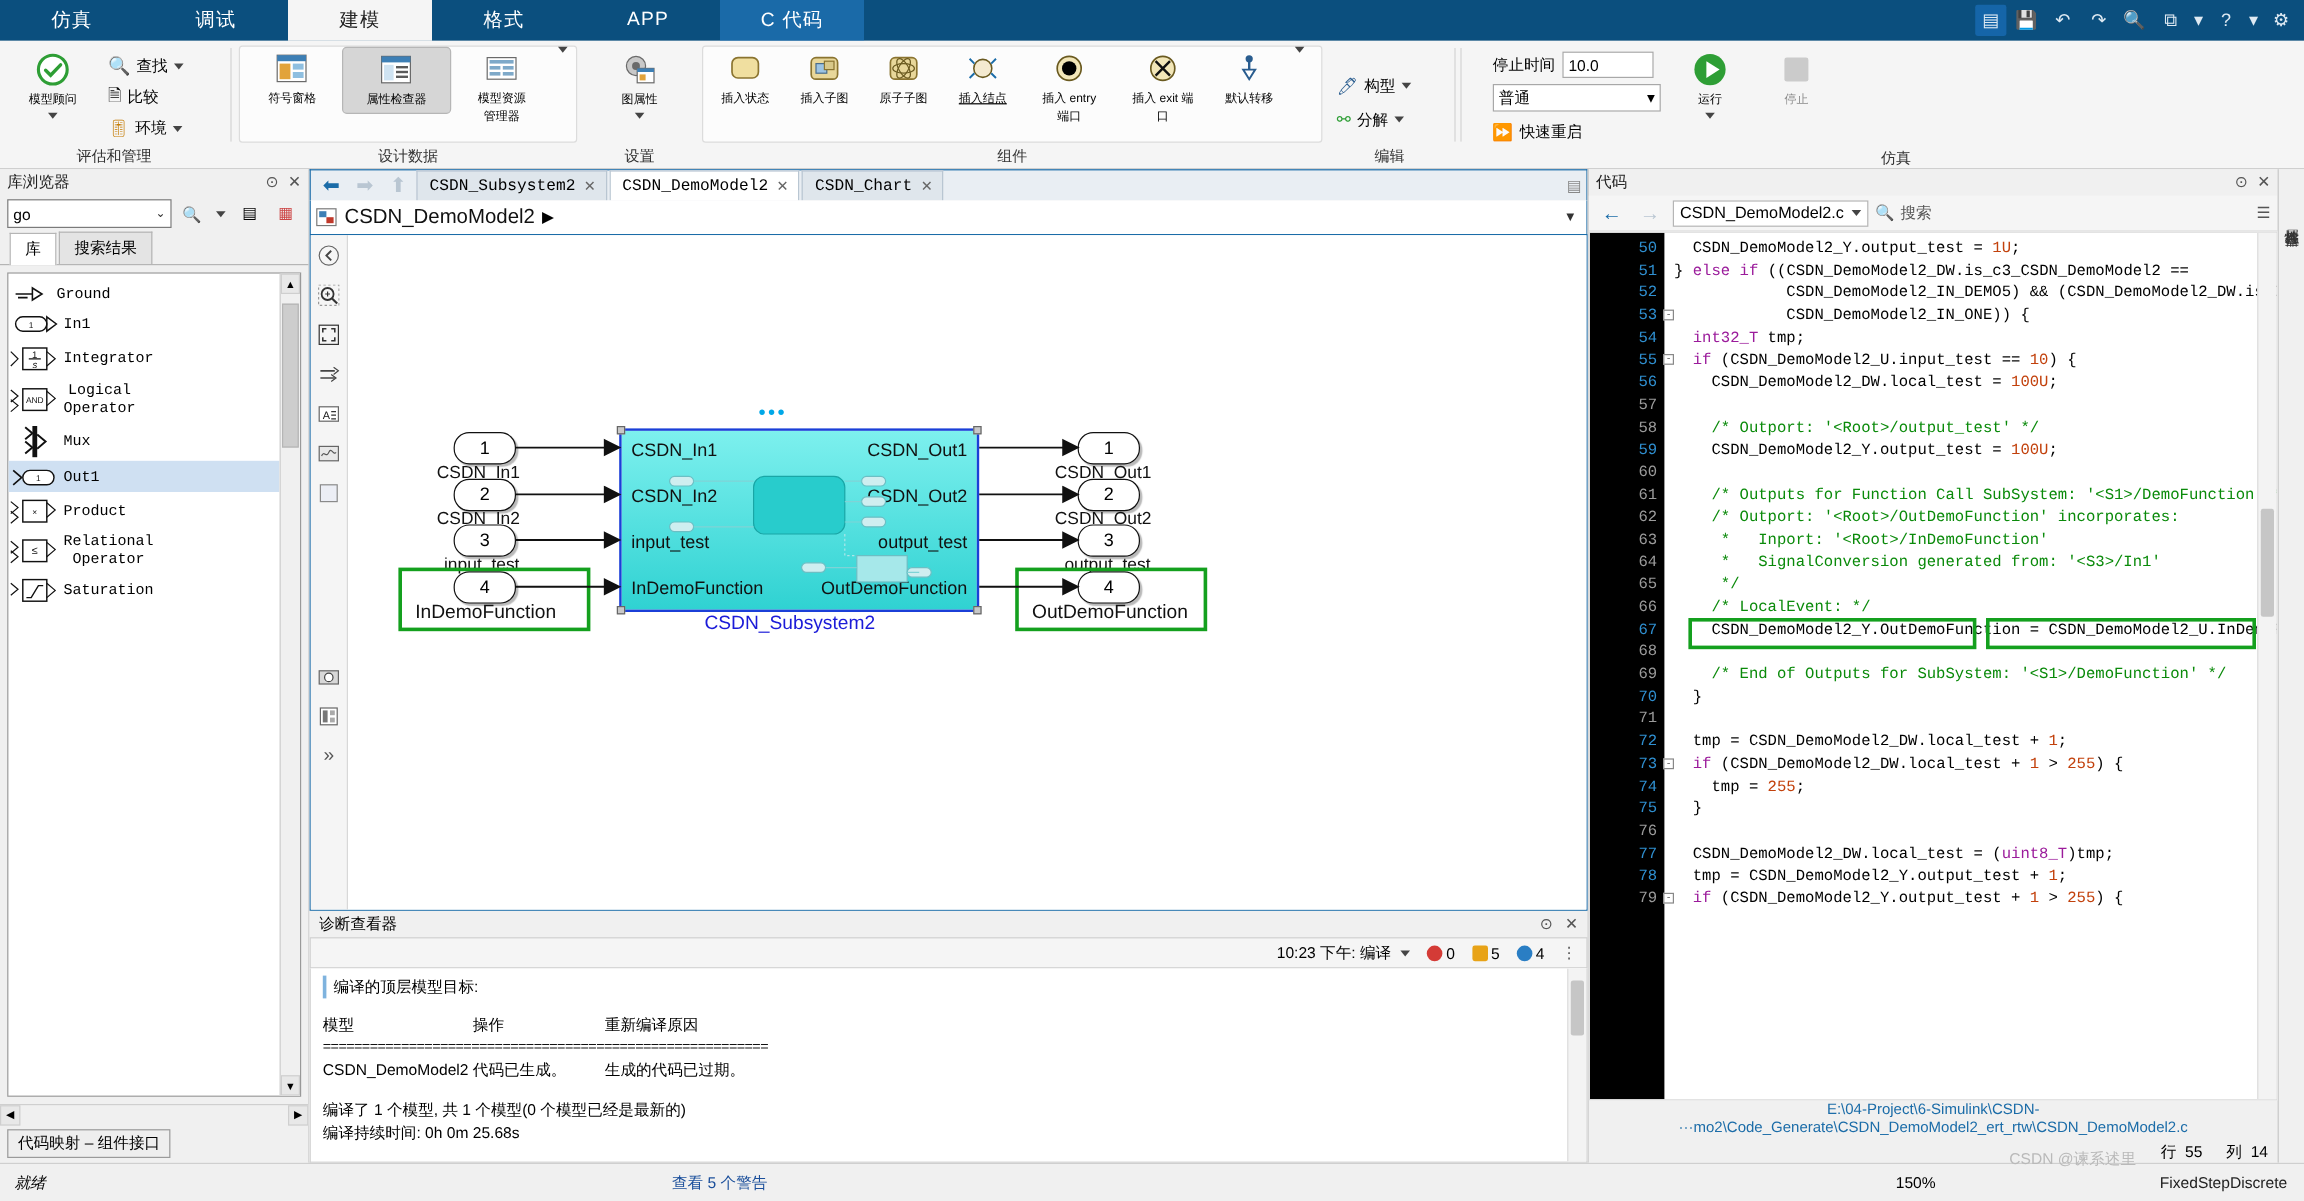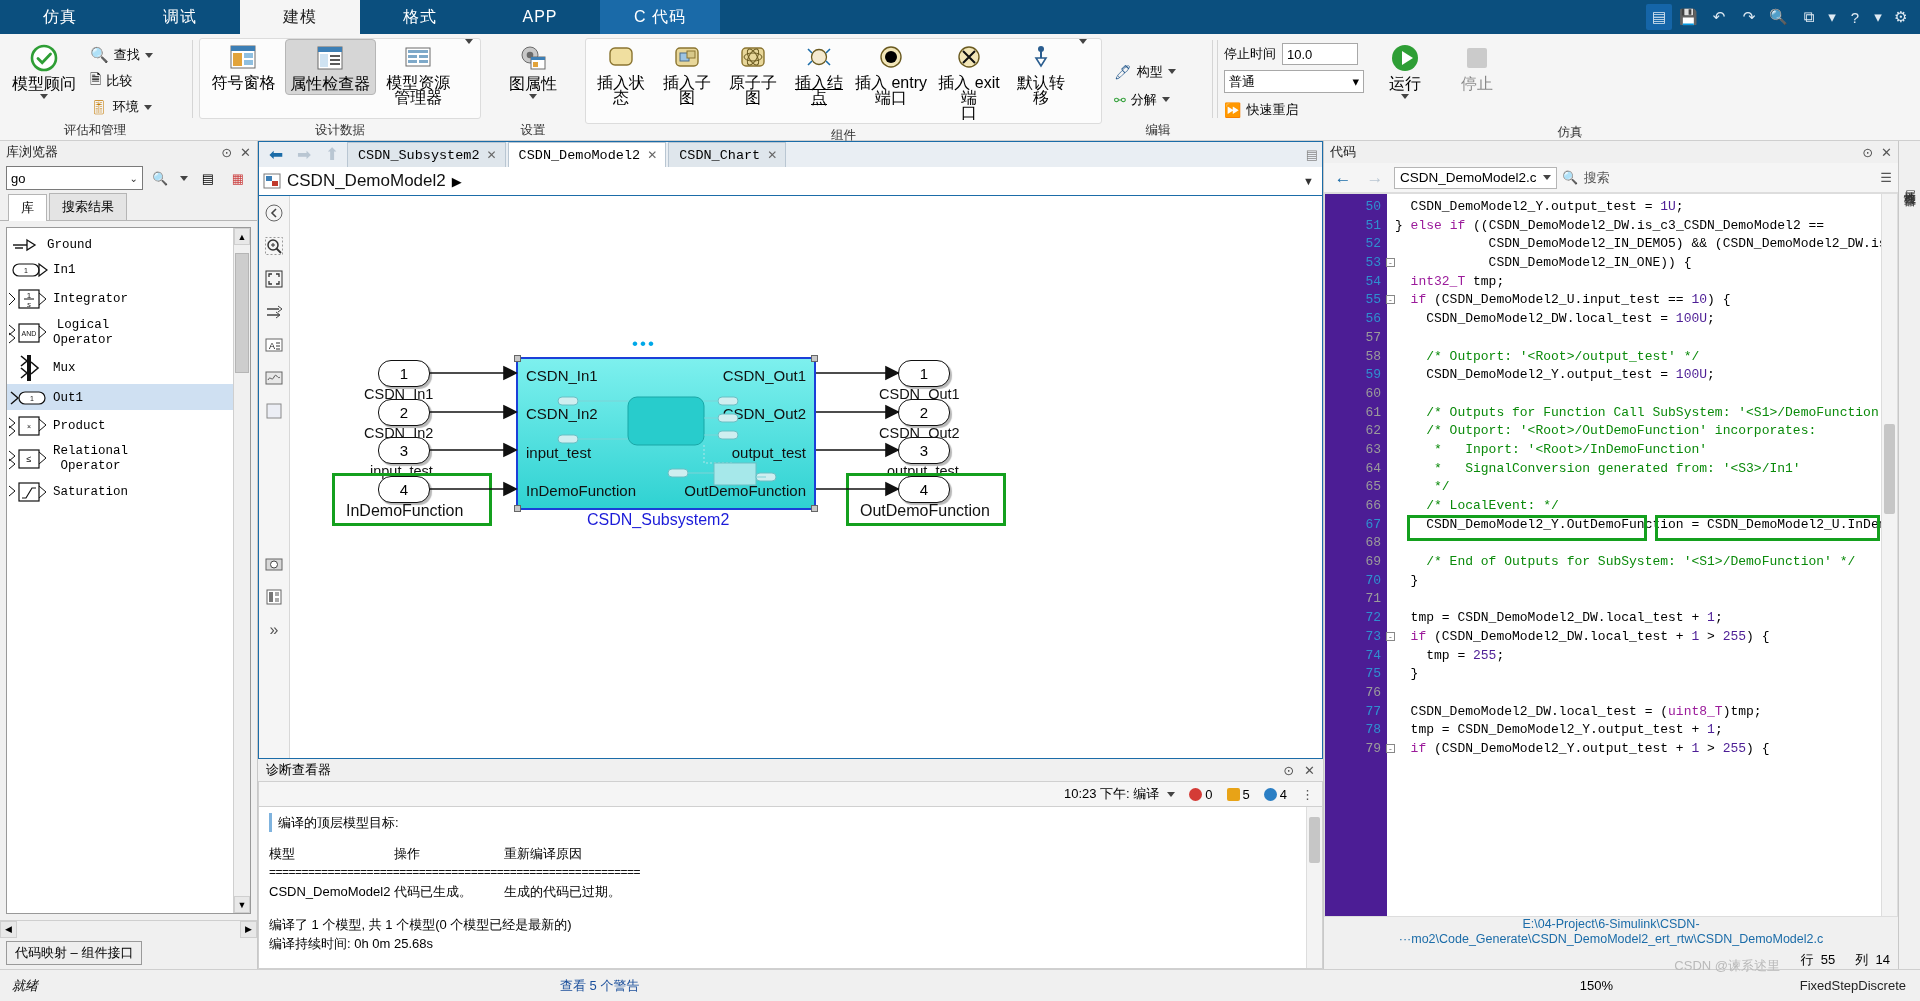--- a/index.html
+++ b/index.html
@@ -36,21 +36,21 @@
   .rgroup-body{ flex:1; display:flex; align-items:flex-start; padding-top:6px; gap:2px;}
   .rgroup-title{
     text-align:center; font-size:12.5px; color:#333; height:19px; line-height:19px;
     border-top:0; 
   }
   .rsep{ width:1px; background:#d5d5d5; margin:6px 2px 22px 2px;}
   .bigbtn{
     width:76px; display:flex;flex-direction:column;align-items:center;justify-content:flex-start;
     padding:3px 2px; border-radius:3px; cursor:default; text-align:center;
   }
-  .bigbtn .lbl{ font-size:16px; line-height:15px; margin-top:3px;}
+  .bigbtn .lbl{ font-size:10px; line-height:15px; margin-top:3px;}
   .bigbtn .ico{ height:30px; display:flex;align-items:center;justify-content:center;}
   .bigbtn.sel{ background:#d6d6d6; border:1px solid #b6b6b6; border-radius:4px;}
   .smallbtn{
     display:flex;align-items:center;gap:5px;padding:2px 4px;height:26px;cursor:default;border-radius:3px;
     font-size:13px;
   }
   .caret{ width:0;height:0;border-left:4px solid transparent;border-right:4px solid transparent;border-top:5px solid #444; display:inline-block;}
   .panelbox{ border:1px solid #dcdcdc; background:#fcfcfc; border-radius:3px; margin:4px 0 2px 0; padding:0 2px; display:flex;}
   .morecaret{display:flex;align-items:center;justify-content:center;width:18px;}
 
@@ -121,27 +121,27 @@
   .diagbody{flex:1;background:#fff;border:1px solid #d0d0d0;border-top:none;margin:0;padding:6px 10px;font-size:13px;overflow:hidden;position:relative;line-height:19px;}
   .vsb{position:absolute;right:0;top:0;bottom:0;width:16px;background:#f3f3f3;border-left:1px solid #ddd;}
   .vsb .th{position:absolute;left:2px;right:2px;top:10px;height:46px;background:#c6c6c6;border-radius:2px;}
 
   
   .codepane{width:575px;background:#f0f0f0;display:flex;flex-direction:column;border-left:1px solid #c8c8c8;}
   .codetoolbar{height:30px;display:flex;align-items:center;gap:6px;padding:0 6px;background:#f5f5f5;border-bottom:1px solid #ddd;}
   .codecombo{height:22px;border:1px solid #b5b5b5;background:#fff;display:flex;align-items:center;padding:0 5px;font-size:13.5px;gap:6px;}
   .codesearch{display:flex;align-items:center;gap:5px;color:#555;font-size:13px;}
   .codearea{flex:1;background:#fff;display:flex;font-family:"Liberation Mono","DejaVu Sans Mono",monospace;font-size:13px;overflow:hidden;position:relative;border:1px solid #ddd;}
-  .gutter{width:62px;background:#4c1d95;text-align:right;padding:4px 6px 0 13px;color:#2f8fd0;user-select:none;}
+  .gutter{width:62px;background:#000000;text-align:right;padding:4px 6px 0 13px;color:#2f8fd0;user-select:none;}
   .gutter div{height:18.7px;line-height:18.7px;position:relative;}
   .gutter div.dim{color:#9b9b9b;}
   .fold{position:absolute;right:-14px;top:4px;width:9px;height:9px;border:1px solid #888;font-size:8px;line-height:7px;text-align:center;color:#555;background:#fff;}
   .codelines{flex:1;padding:4px 0 0 8px;position:relative;white-space:pre;overflow:hidden;}
   .codelines div{height:18.7px;line-height:18.7px;}
-  .kw{color:#9b1b9b;} .cm{color:#0a8a0a;} .num{color:#4c1d95;margin-top:28px;}
+  .kw{color:#9b1b9b;} .cm{color:#0a8a0a;} .num{color:#c2410c;margin-top:28px;}
   .codefoot{height:52px;background:#f0f0f0;display:flex;flex-direction:column;justify-content:center;padding:0 8px;}
   .pathline{color:#1b6ca8;font-size:12.5px;text-align:center;line-height:15px;}
   .rowcol{display:flex;justify-content:flex-end;gap:20px;font-size:13px;padding-top:4px;}
 
   
   .rightstrip{width:22px;background:#f0f0f0;border-left:1px solid #c8c8c8;display:flex;align-items:flex-start;justify-content:center;padding-top:40px;}
   .vtext{writing-mode:vertical-rl;font-size:12px;color:#333;letter-spacing:1px;}
 
   
   .statusbar{position:absolute;left:0;right:0;bottom:0;height:32px;background:#f0f0f0;border-top:1px solid #cfcfcf;display:flex;align-items:center;font-size:13px;}
@@ -376,21 +376,21 @@
         <span>分解</span>
         <span class="caret"></span>
       </div>
     </div>
     <div class="rgroup-title">编辑</div>
   </div>
   <div class="rsep"></div>
 
   <div class="rsep"></div>
 
-  <div class="rgroup" style="flex:1;min-width:300px;">
+  <div class="rgroup" style="flex:1;min-width:300px;margin-left:20px;">
     <div class="rgroup-body" style="align-items:flex-start;gap:10px;">
       <div style="display:flex;flex-direction:column;gap:4px;padding-top:2px;">
         <div class="simfield">
           <span>停止时间</span>
           <input value="10.0" style="">
         </div>
         <div class="simselect">
           <span>普通</span>
           <span class="ar">▾</span>
         </div>

